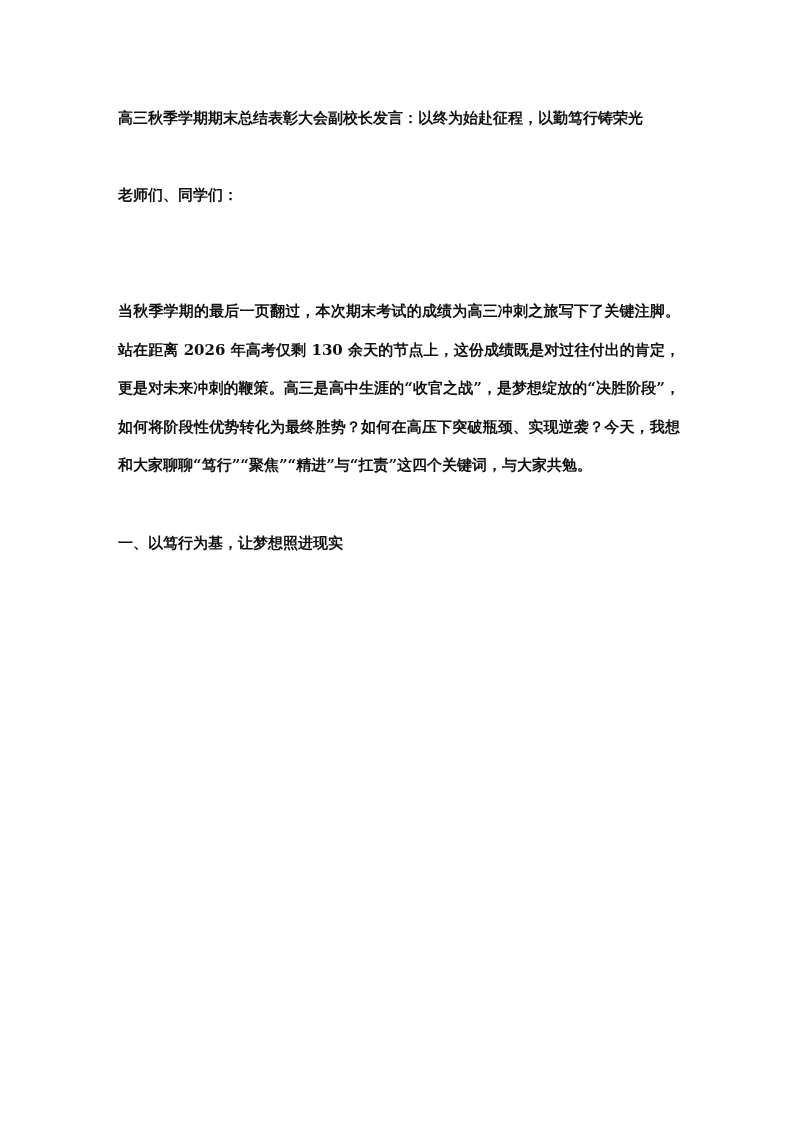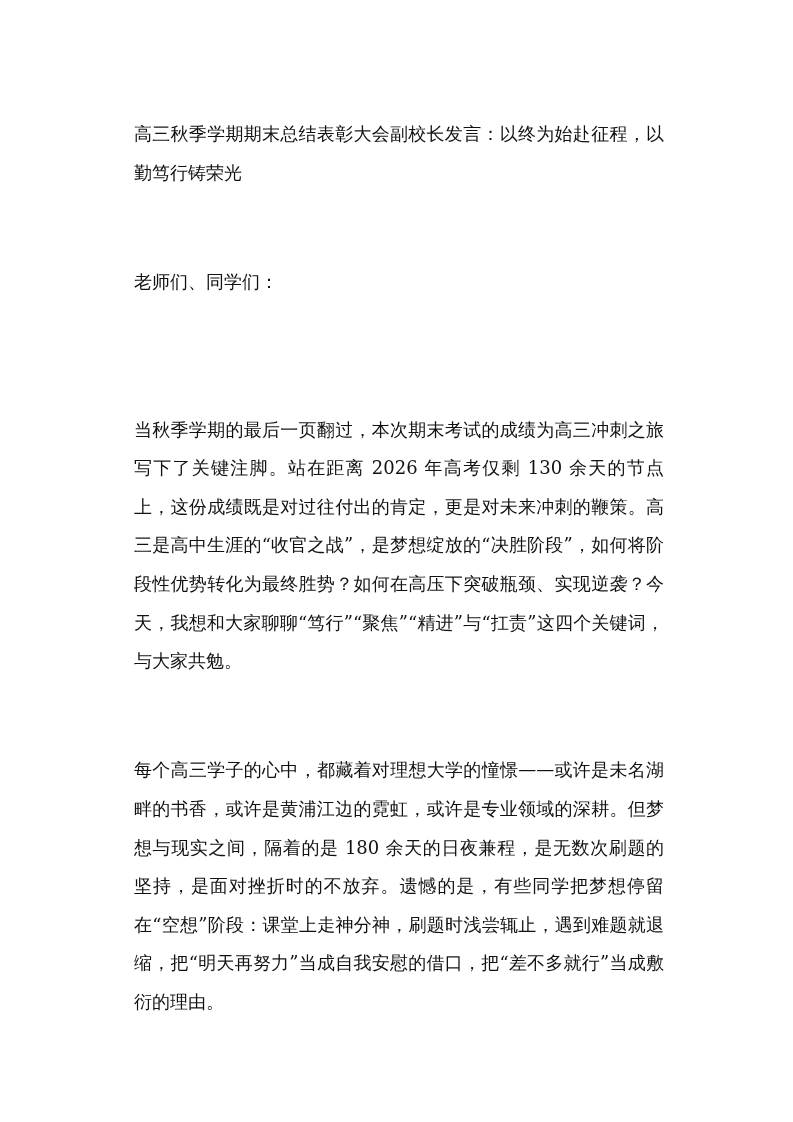--- a/index.html
+++ b/index.html
@@ -15,36 +15,37 @@
       font-family: "DejaVu Serif", "Liberation Serif", serif;
       color: #111111;
     }
     .page {
       position: absolute;
       left: 118px;
       top: 99px;
       width: 562px;
     }
     .para {
-      font-size: 18px;
+      font-size: 15px;
       line-height: 38.6px;
-      margin: 16px;
+      margin: 0;
       text-align: justify;
       text-justify: inter-character;
       word-break: break-all;
+      font-weight: bold;
     }
     .gap {
       height: 38.6px;
     }
   </style>
 </head>
 <body>
 
 <div class="page">
   <p class="para">高三秋季学期期末总结表彰大会副校长发言：以终为始赴征程，以勤笃行铸荣光</p>
   <div class="gap"></div>
   <p class="para">老师们、同学们：</p>
   <div class="gap"></div>
   <div class="gap"></div>
   <p class="para">当秋季学期的最后一页翻过，本次期末考试的成绩为高三冲刺之旅写下了关键注脚。站在距离 2026 年高考仅剩 130 余天的节点上，这份成绩既是对过往付出的肯定，更是对未来冲刺的鞭策。高三是高中生涯的“收官之战”，是梦想绽放的“决胜阶段”，如何将阶段性优势转化为最终胜势？如何在高压下突破瓶颈、实现逆袭？今天，我想和大家聊聊“笃行”“聚焦”“精进”与“扛责”这四个关键词，与大家共勉。</p>
   <div class="gap"></div>
-  <p class="para">每个高三学子的心中，都藏着对理想大学的憧憬——或许是未名湖畔的书香，或许是黄浦江边的霓虹，或许是专业领域的深耕。但梦想与现实之间，隔着的是 180 余天的日夜兼程，是无数次刷题的坚持，是面对挫折时的不放弃。遗憾的是，有些同学把梦想停留在“空想”阶段：课堂上走神分神，刷题时浅尝辄止，遇到难题就退缩，把“明天再努力”当成自我安慰的借口，把“差不多就行”当成敷衍的理由。</p>
+  <p class="para">一、以笃行为基，让梦想照进现实</p>
 </div>
 
 </body></html>

